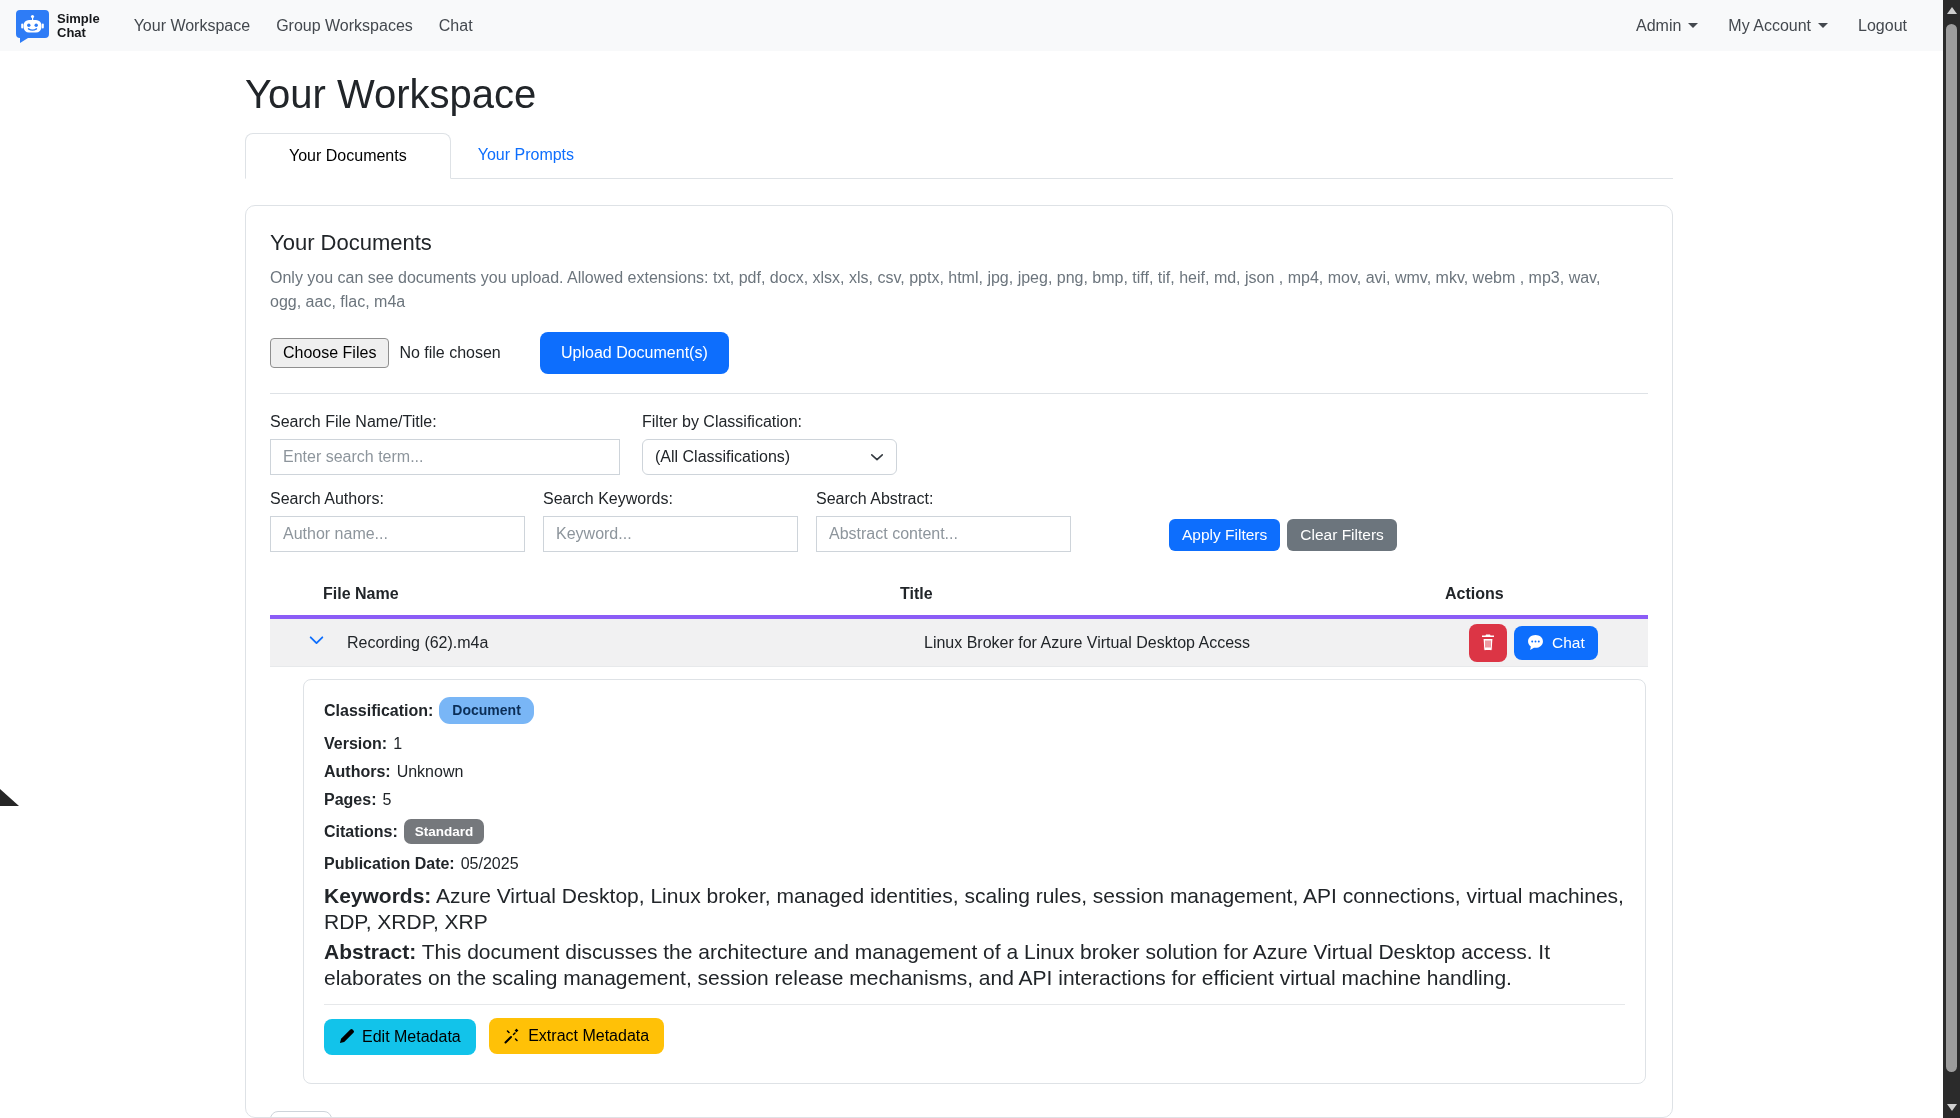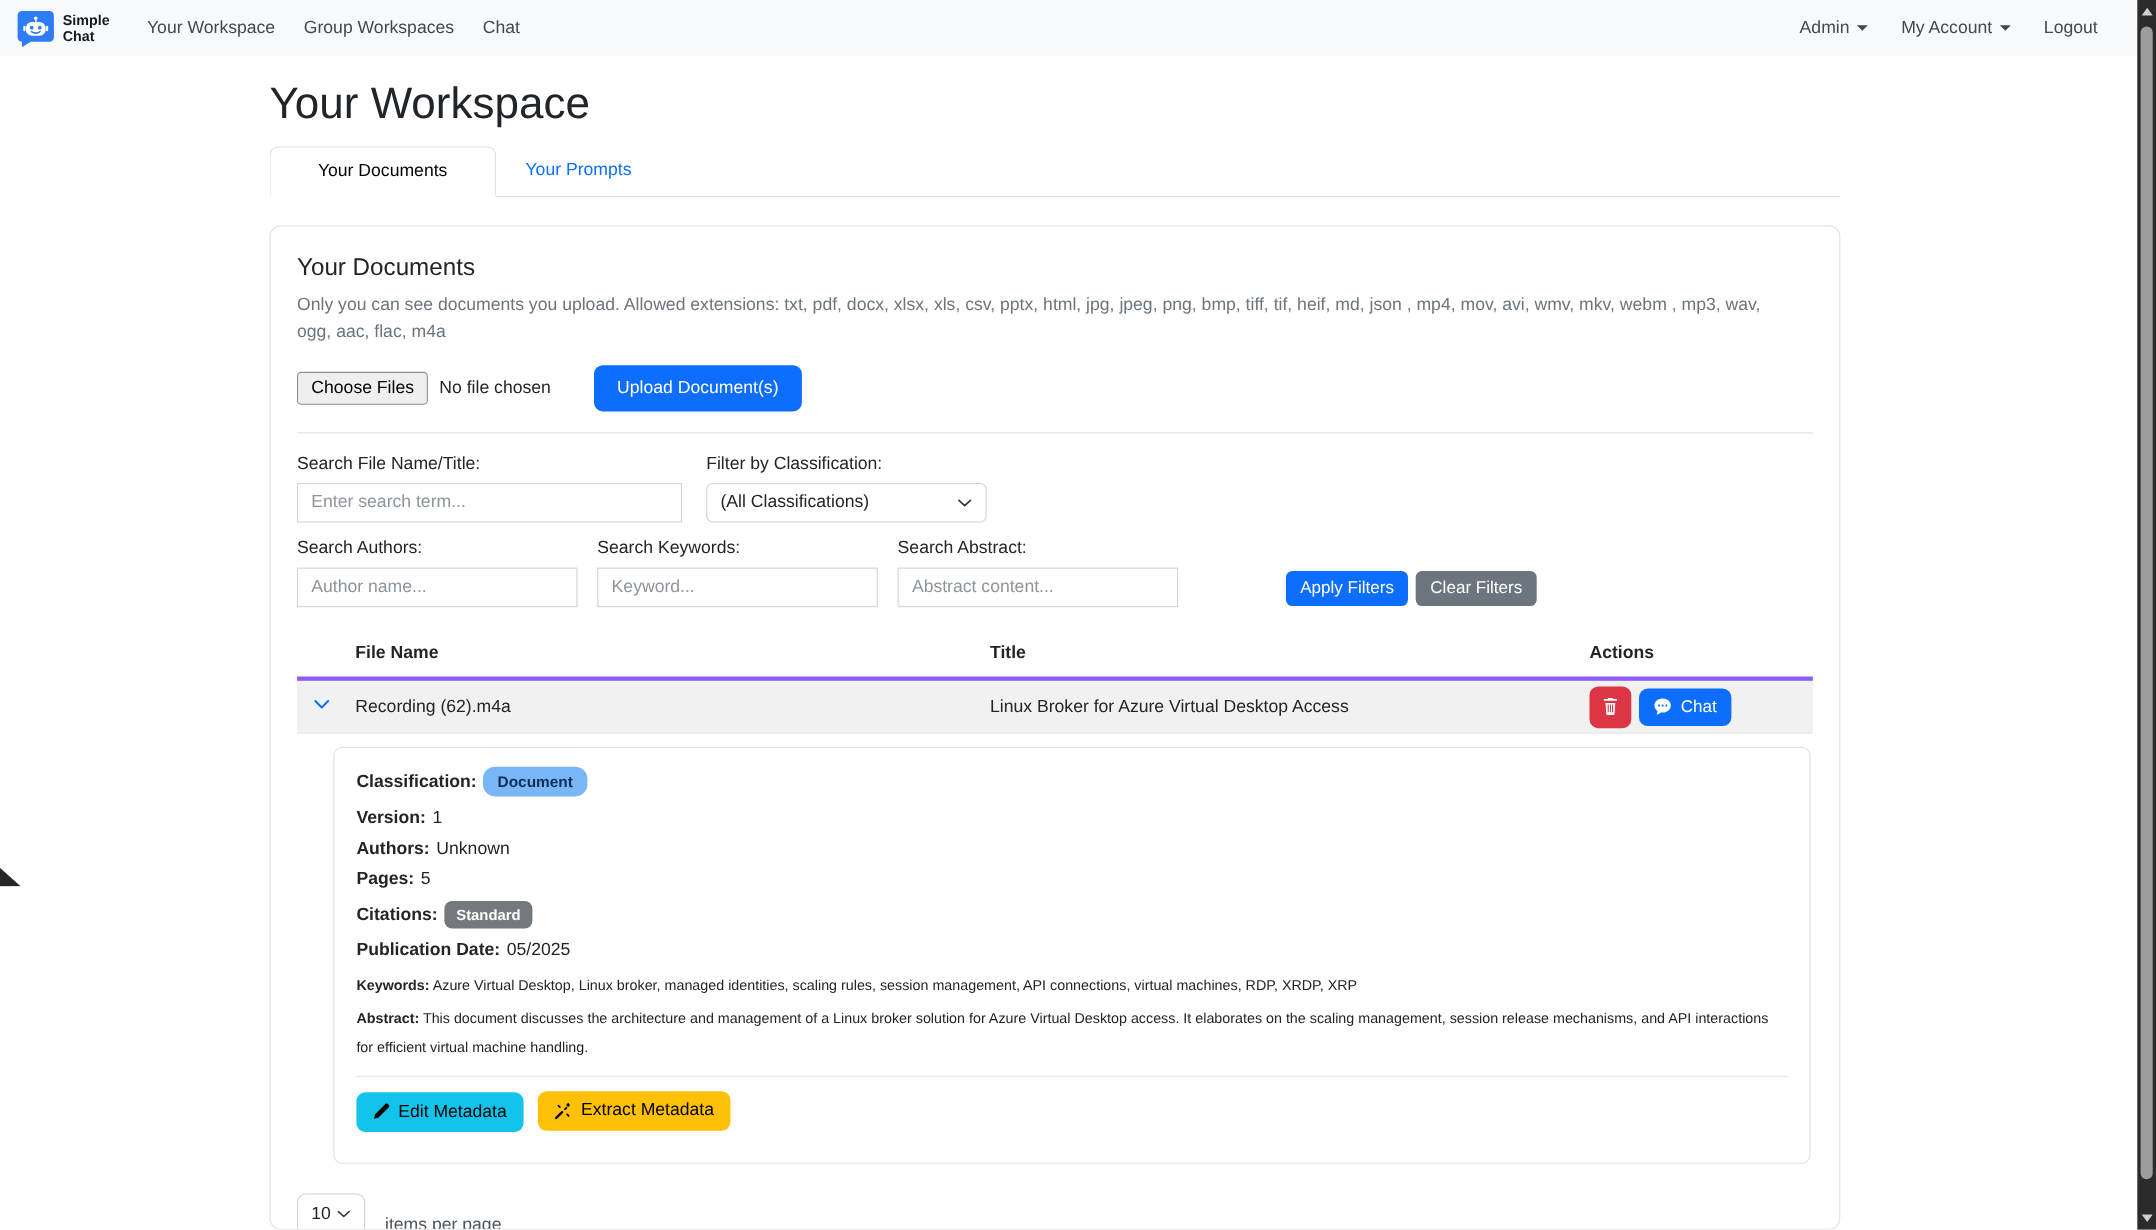--- a/index.html
+++ b/index.html
@@ -68,30 +68,30 @@
   .btn-clear { background: #6c757d; color: #fff; padding: 7px 13px; border-radius: 6px; font-size: 15.5px; }
 
   
   .doc-table { margin-top: 24px; }
   .trow { display: flex; align-items: center; }
   .thead { font-weight: bold; padding: 9px 0 12px; border-bottom: 4px solid #8b5cf6; }
   .col-chevron { width: 45px; padding-left: 14px; }
   .col-name { width: 585px; padding-left: 8px; }
   .col-title { width: 545px; }
   .col-actions { flex: 1; }
-  .data-row { background: #f1f1f2; height: 48px; border-bottom: 1px solid #e7e9eb; cursor: pointer; }
+  .data-row { background: #f1f1f2; height: 48px; border-bottom: 1px solid #e7e9eb; cursor: pointer; padding-left: 24px; }
   .actions-cell { display: flex; gap: 7px; align-items: center; }
   .btn-trash { background: #dc3545; width: 38px; height: 38px; border-radius: 8px; justify-content: center; }
   .btn-chat { background: #0d6efd; color: #fff; padding: 8px 13px; font-size: 15.5px; }
 
   
   .details-panel { margin: 12px 2px 16px 33px; border: 1px solid #dee2e6; border-radius: 8px; background: #fff; padding: 17px 20px 28px; }
   .meta-line { font-size: 16px; line-height: 17px; margin-bottom: 11px; display: flex; align-items: center; gap: 6px; }
   .meta-line b { font-weight: bold; }
-  .meta-text { display: block; font-size: 13px; line-height: 26px; margin-bottom: 4px; }
+  .meta-text { display: block; font-size: 21px; line-height: 26px; margin-bottom: 4px; }
   .badge-pending { background: #79b6f6; color: #0b2e57; font-size: 14px; font-weight: bold; padding: 5px 13px; border-radius: 11px; }
   .badge-standard { background: #75787c; color: #fff; font-size: 13.5px; font-weight: bold; padding: 4px 11px; border-radius: 7px; }
   .details-divider { border: none; border-top: 1px solid #e6e8ea; margin: 13px 0 13px; }
   .btn-edit { background: #12c3ea; color: #000; padding: 9px 15px; }
   .btn-extract { background: #ffc107; color: #000; padding: 9px 15px; margin-left: 9px; }
 
   
   .pagination { display: flex; align-items: flex-end; margin-top: 27px; }
   .page-size { width: 62px; height: 38px; border-radius: 8px; }
   .pagination-label { margin-left: 18px; color: #4d545b; font-size: 16px; }

